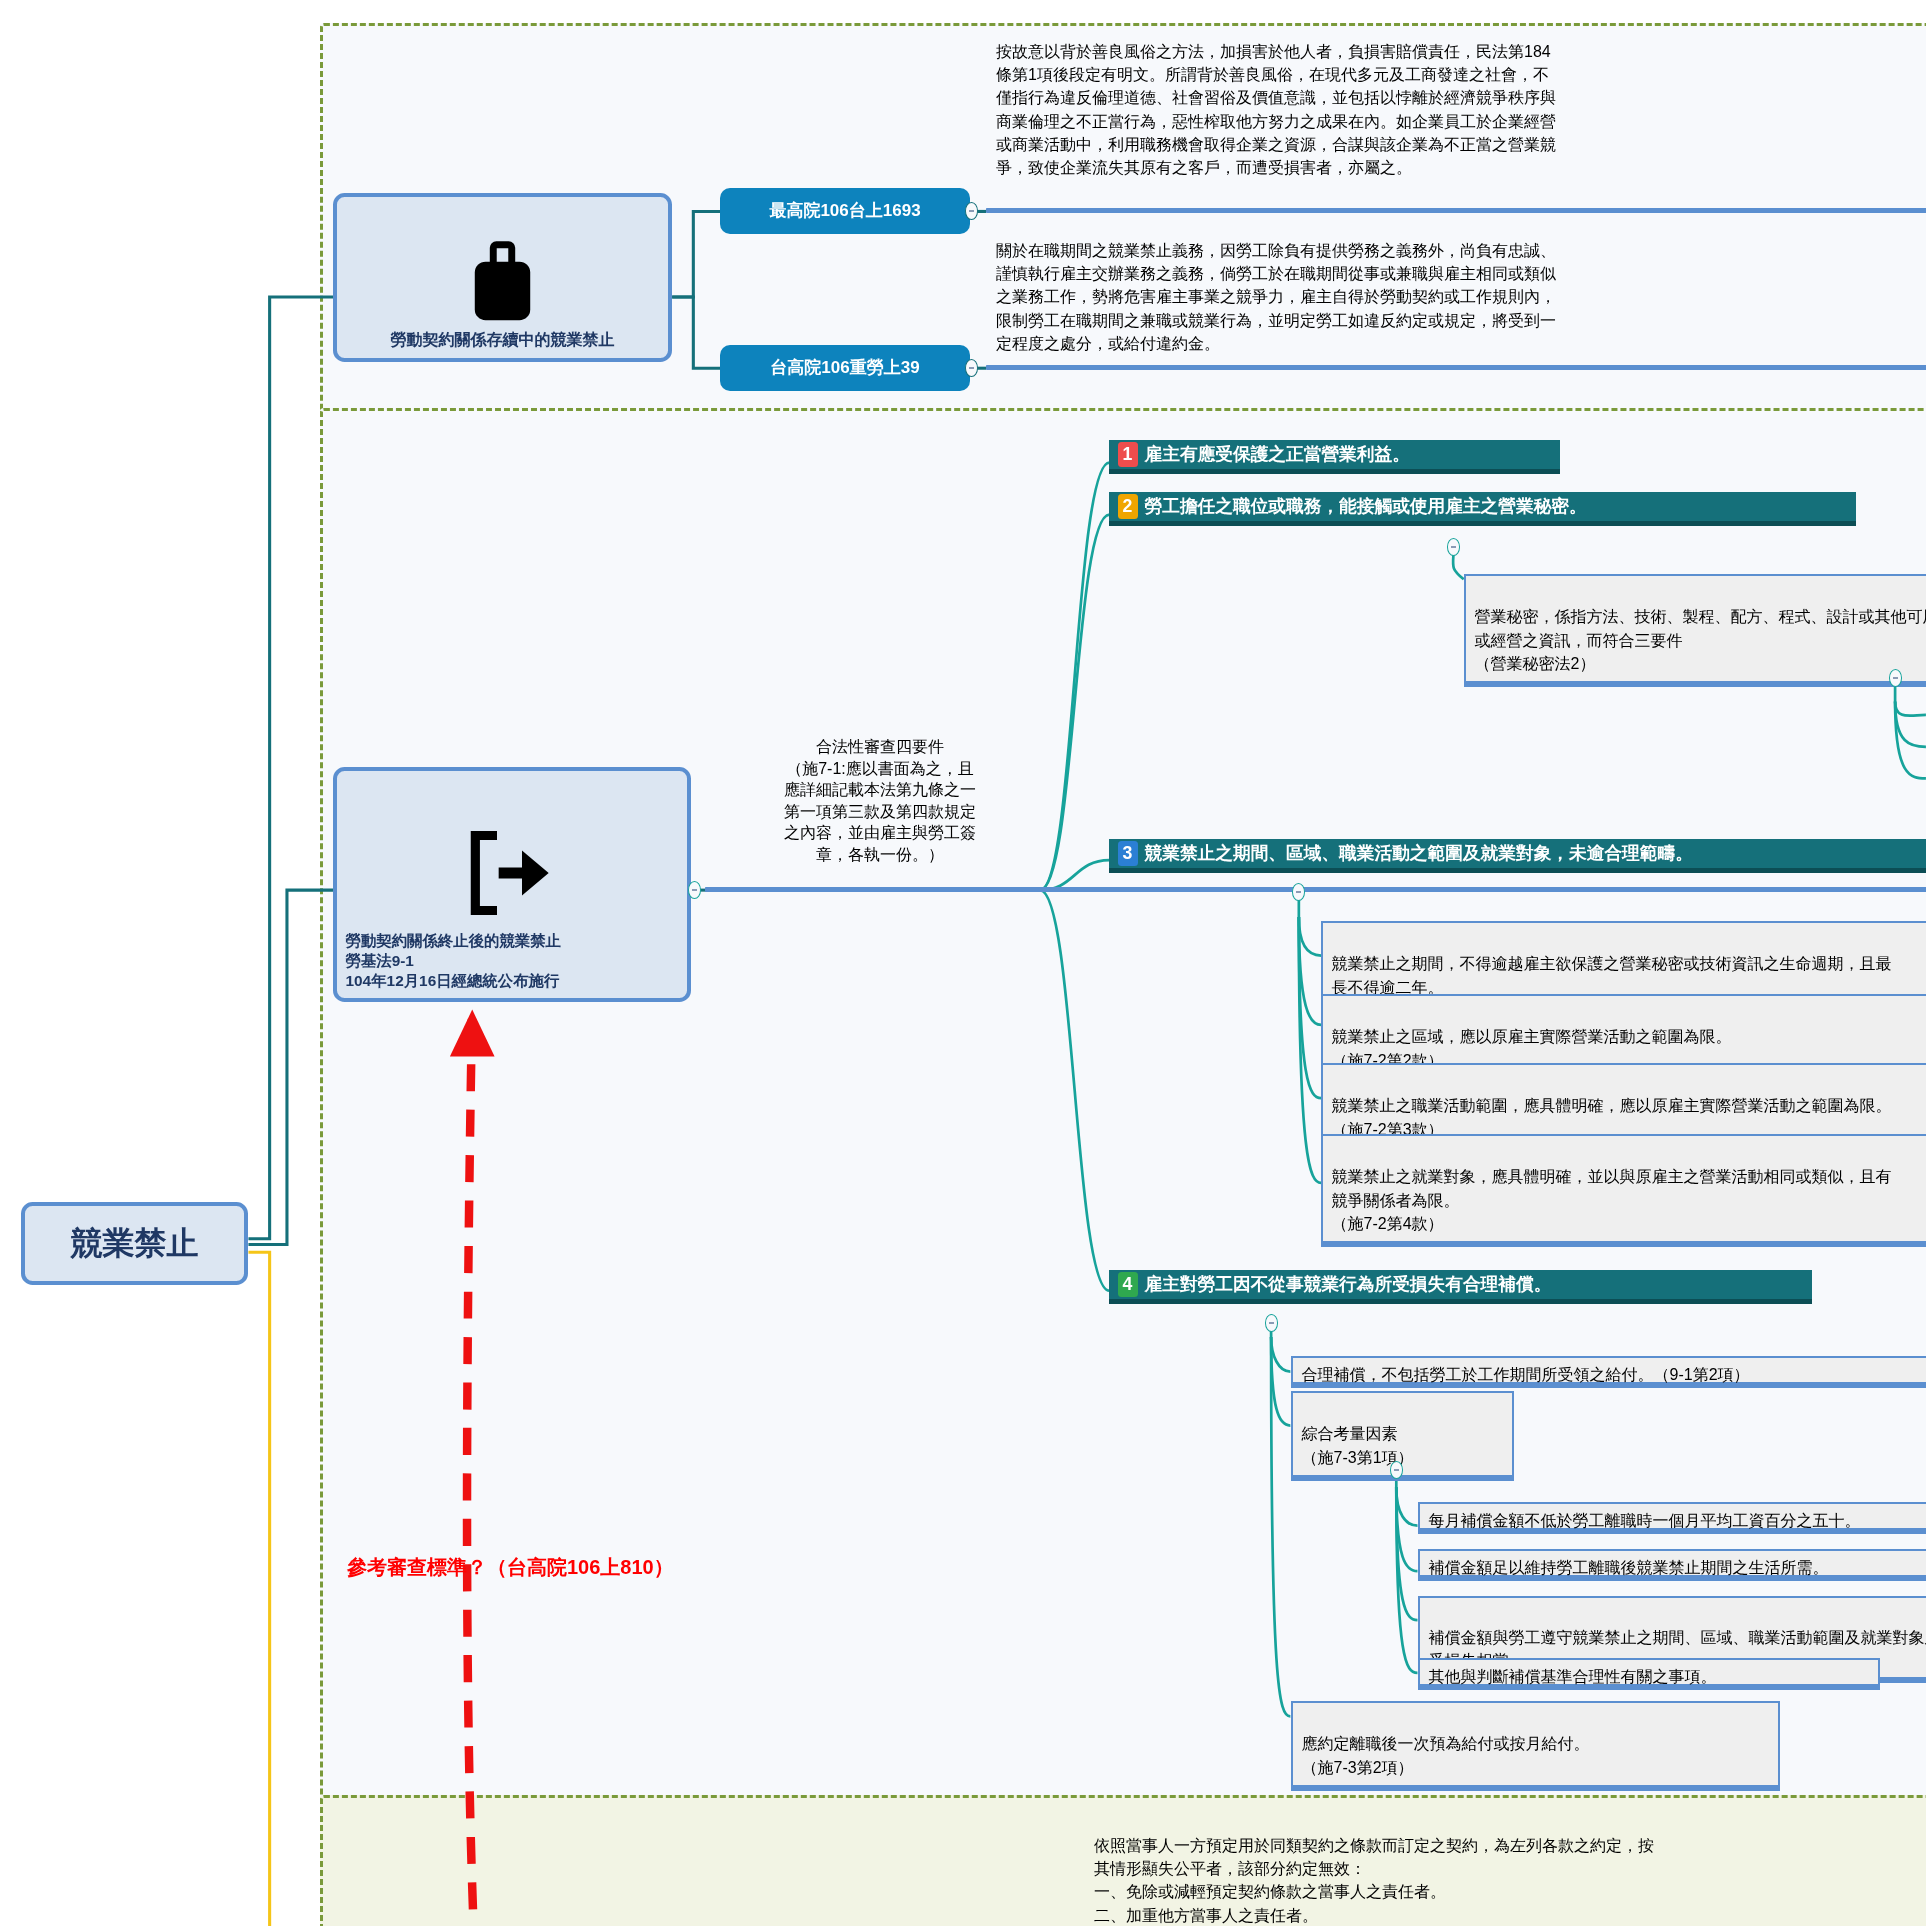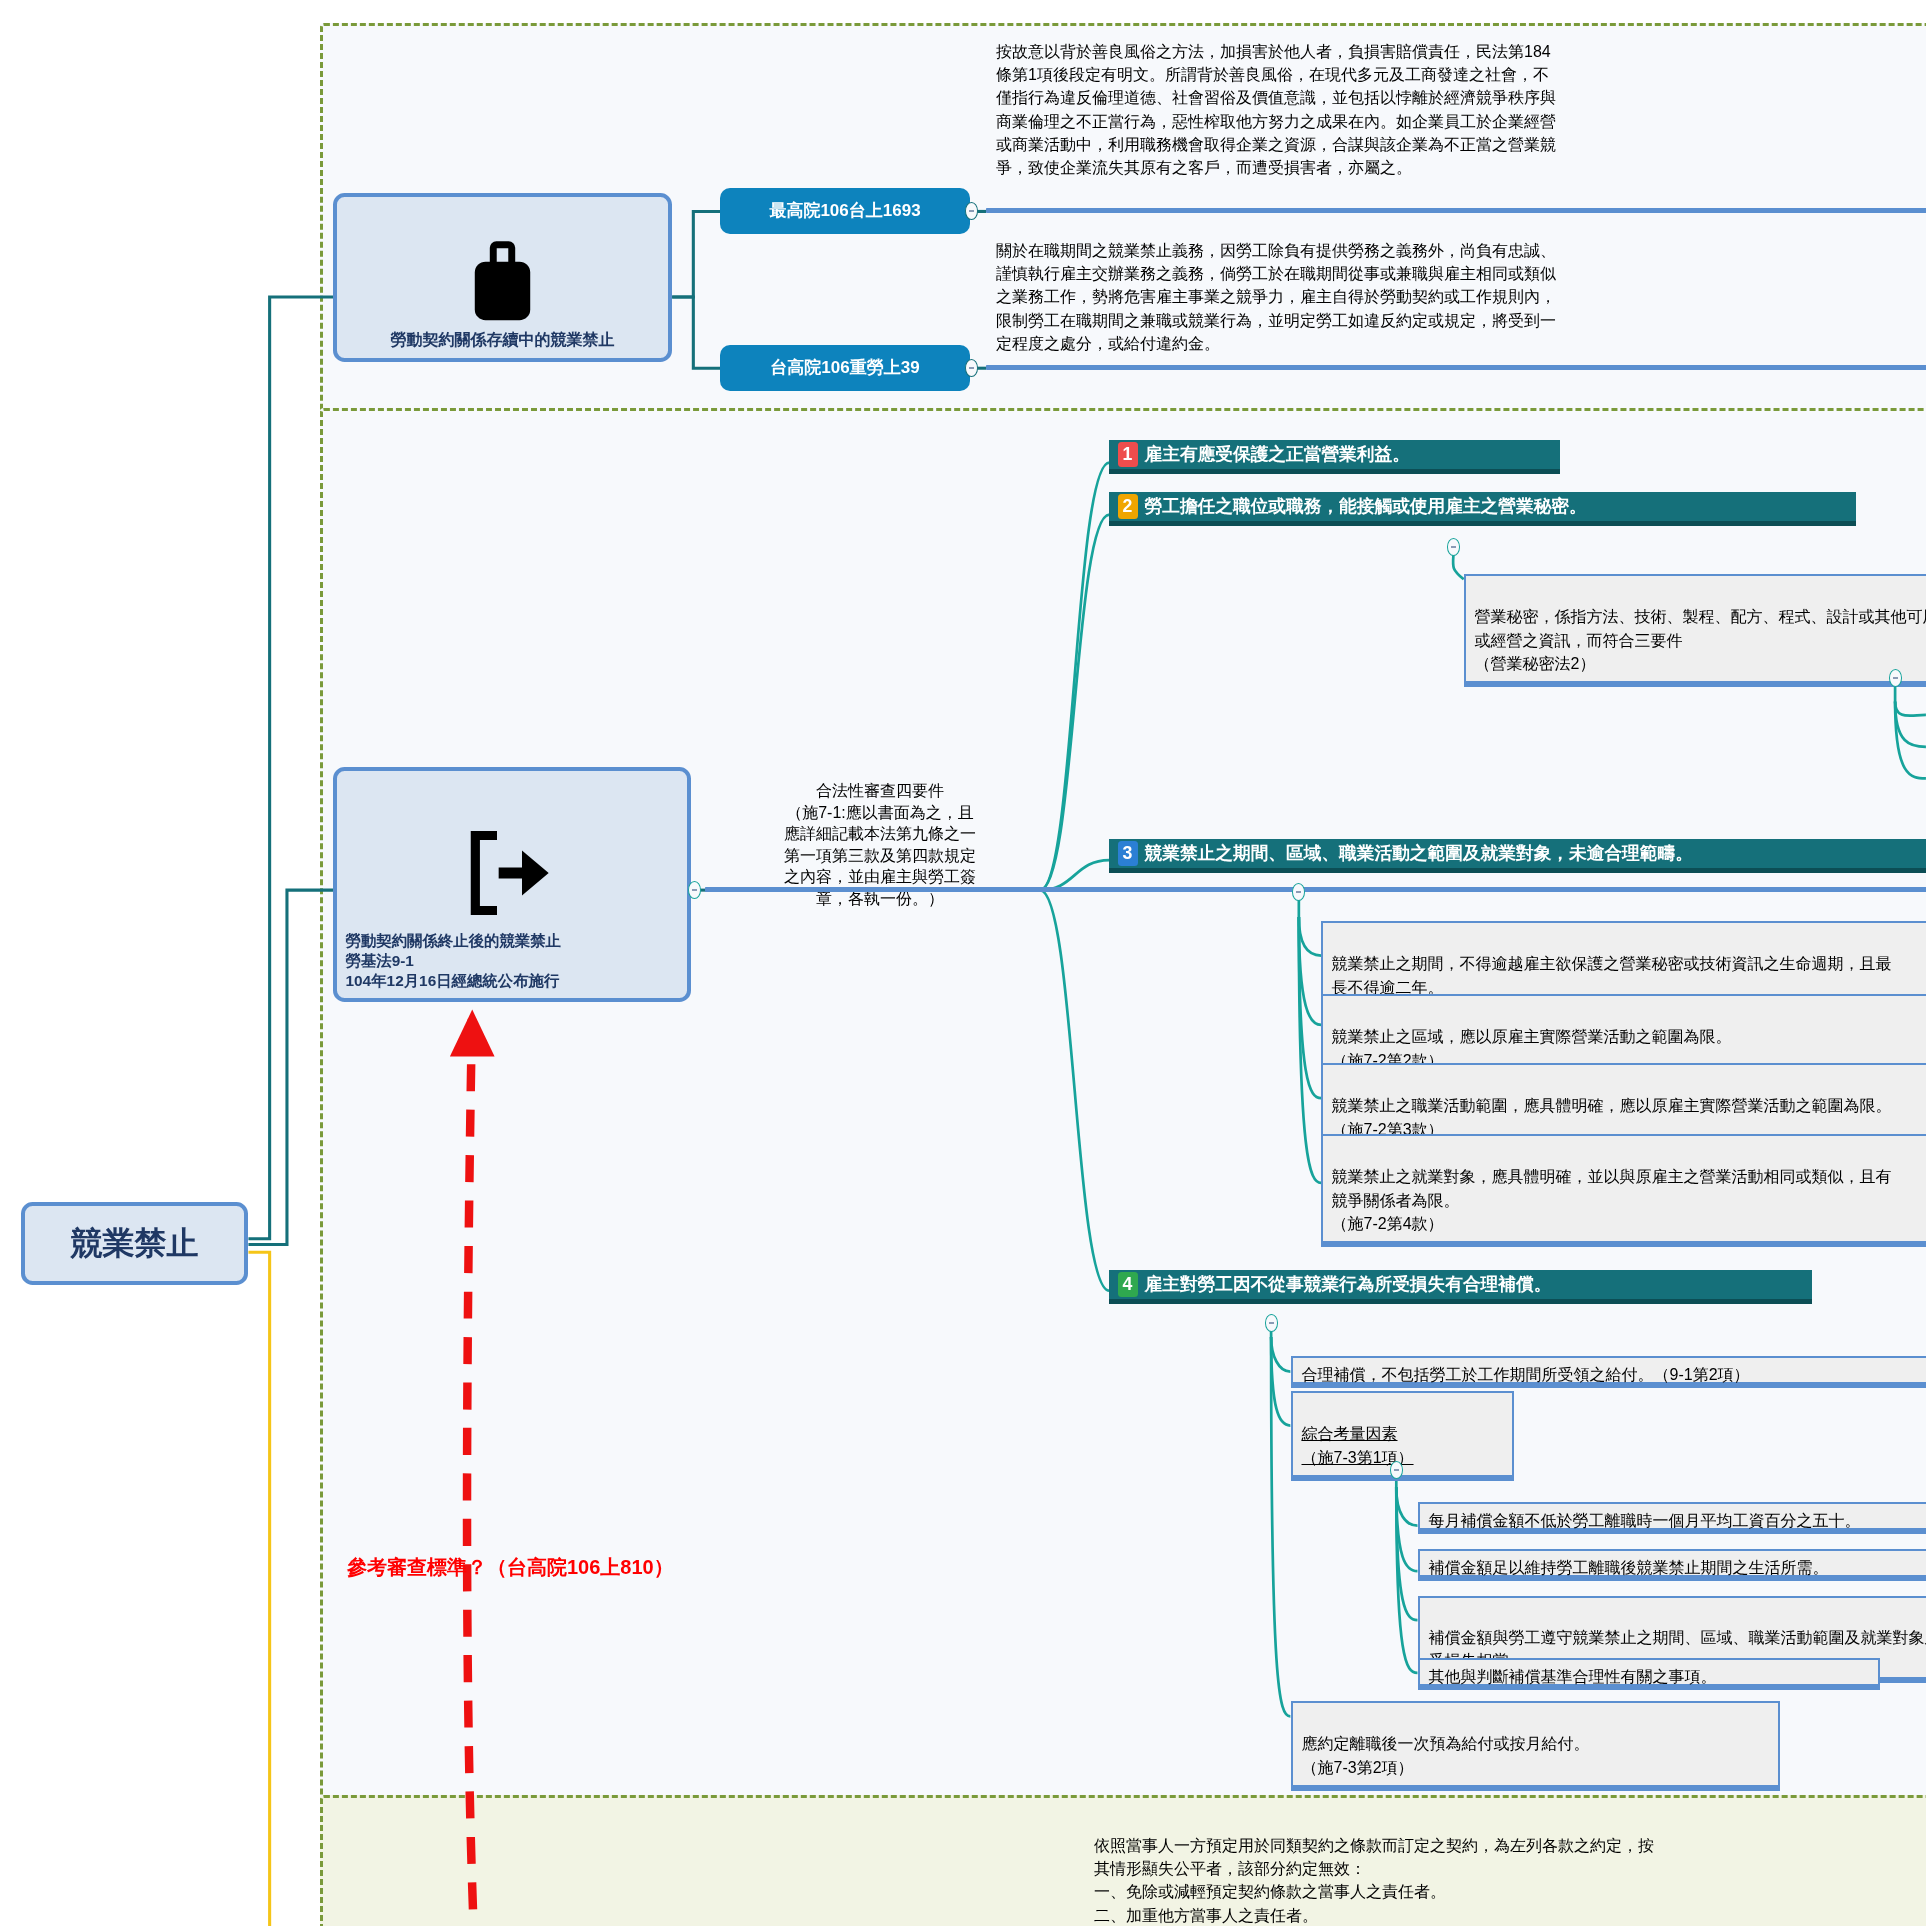--- a/index.html
+++ b/index.html
@@ -49,21 +49,21 @@
     justify-content:center; font-size:17.7px;
   }
 
   .gray-box {
     position:absolute; background:#efefef; border:2.3px solid #5b8fd0;
     color:#000000; padding:6.2px 8.5px; line-height:1.45;
   }
   .gray-box.thickbottom { border-bottom-width:6.2px; }
 
   .plain-text { position:absolute; color:#000; line-height:1.45; }
-  .plain-label { position:absolute; color:#000; line-height:1.35;margin-top:44px; }
+  .plain-label { position:absolute; color:#000; line-height:1.35; }
 
   .underline-bar { position:absolute; background:#5b8fd0; height:5.4px; border-radius:0.8px; }
 
   .collapse-dot {
     position:absolute; width:13px; height:17.7px; border-radius:50%;
     background:#f7f9fc; display:flex; align-items:center; justify-content:center;
   }
   .collapse-dot i { display:block; width:4.6px; height:1.9px; background:#8a9bb5; }
   .collapse-dot.teal { border:1.5px solid #17a39b; }
   .collapse-dot.dark { border:1.5px solid #15707a; background:#f7f9fc; }
@@ -262,21 +262,21 @@
     <span class="numchip" style="background:#2fa84f;">4</span>
     <span>雇主對勞工因不從事競業行為所受損失有合理補償。</span>
   </div>
   <div class="collapse-dot teal" style="left:1265px; top:1314px;">
       <i></i>
     </div>
 
   <div class="gray-box thickbottom" style="left:1291px; top:1356px; width:713px; height:32px; font-size:16px; padding:4.6px 8.5px;">
     <span>合理補償，不包括勞工於工作期間所受領之給付。（9-1第2項）</span>
   </div>
-  <div class="gray-box thickbottom" style="left:1291px; top:1391px; width:223px; font-size:16px; white-space:pre-line;text-decoration:underline;">
+  <div class="gray-box thickbottom" style="left:1291px; top:1391px; width:223px; font-size:16px; white-space:pre-line;">
     <span>綜合考量因素
 （施7-3第1項）</span>
   </div>
   <div class="collapse-dot teal" style="left:1390px; top:1461px;">
       <i></i>
     </div>
 
   <div class="gray-box thickbottom" style="left:1418px; top:1502px; width:724px; height:32px; font-size:16px; padding:4.6px 8.5px;">
     <span>每月補償金額不低於勞工離職時一個月平均工資百分之五十。</span>
   </div>

